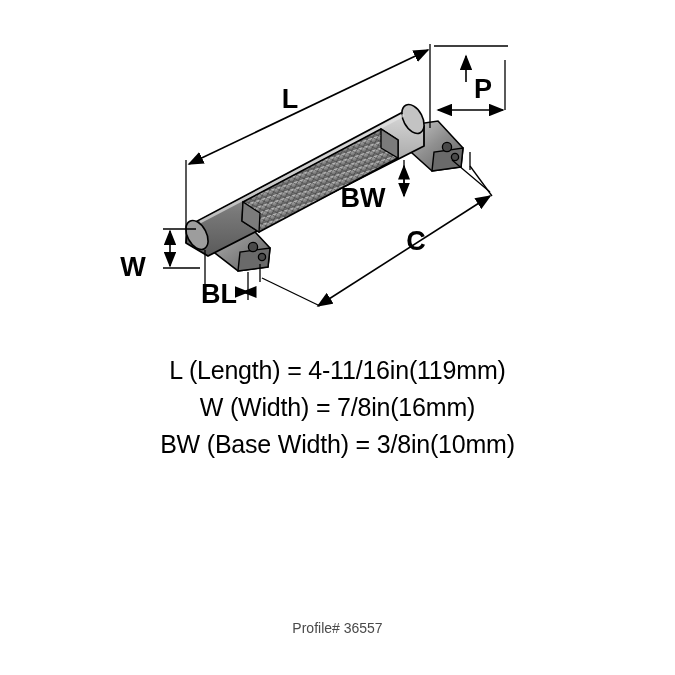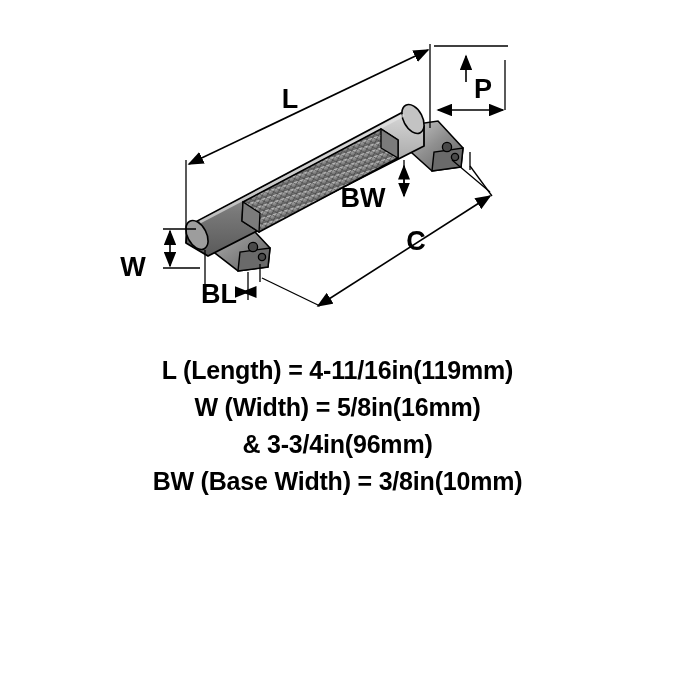--- a/index.html
+++ b/index.html
@@ -34,21 +34,21 @@
   #spec-list {
     position: absolute;
     left: 0;
     top: 352px;
     width: 675px;
     text-align: center;
   }
   .spec-line {
     font-size: 25px;
     line-height: 37px;
-    font-weight: 700;
+    font-weight: 400;
     letter-spacing: -0.2px;
     white-space: nowrap;
   }
   #profile-line {
     position: absolute;
     left: 0;
     top: 620px;
     width: 675px;
     text-align: center;
     font-size: 14px;
@@ -170,19 +170,19 @@
         <text class="dim-label" x="363" y="207" text-anchor="middle">BW</text>
         <text class="dim-label" x="133" y="276" text-anchor="middle">W</text>
         <text class="dim-label" x="219" y="303" text-anchor="middle">BL</text>
         <text class="dim-label" x="416" y="250" text-anchor="middle">C</text>
       </g>
     </svg>
   </div>
 
   <div id="spec-list">
     <div class="spec-line">L (Length) = 4-11/16in(119mm)</div>
-    <div class="spec-line">W (Width) = 5/8in(16mm)</div>
-    <div class="spec-line">&amp; 3-3/4in(96mm)</div>
+    <div class="spec-line">W (Width) = 7/8in(16mm)</div>
     <div class="spec-line">BW (Base Width) = 3/8in(10mm)</div>
   </div>
 
+  <div id="profile-line">Profile# 36557</div>
 
 </div>
 
 </body></html>

